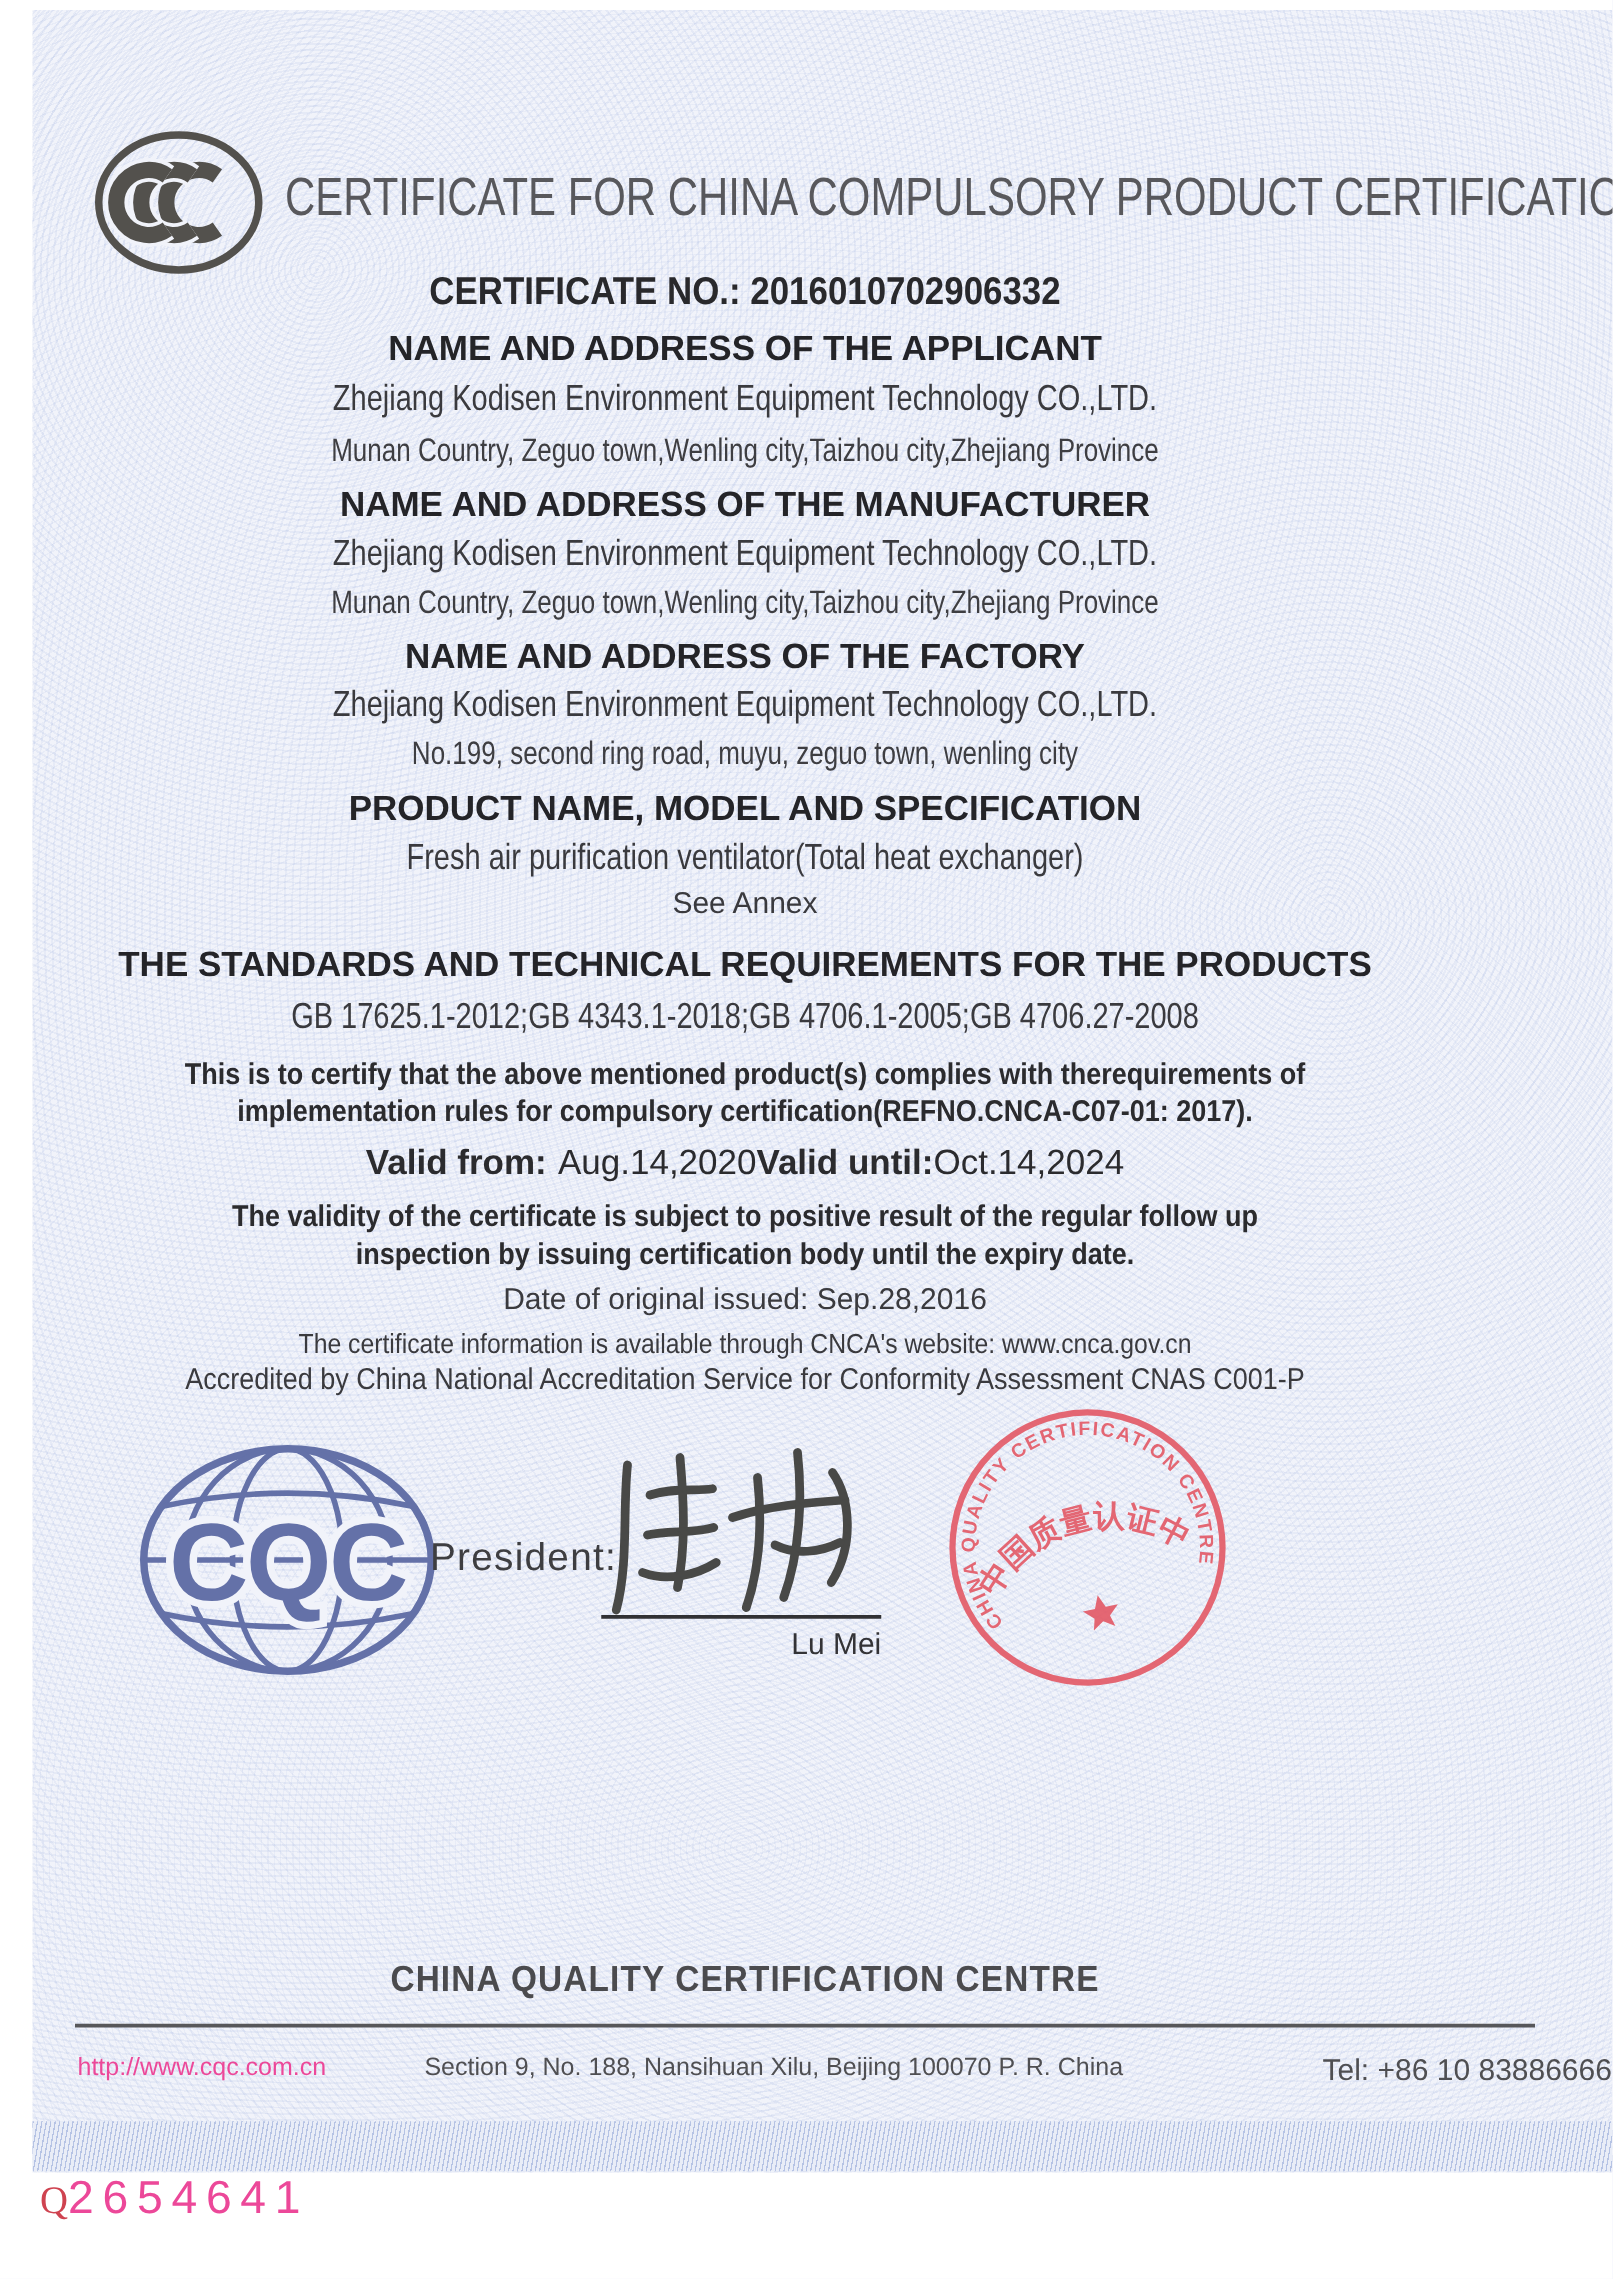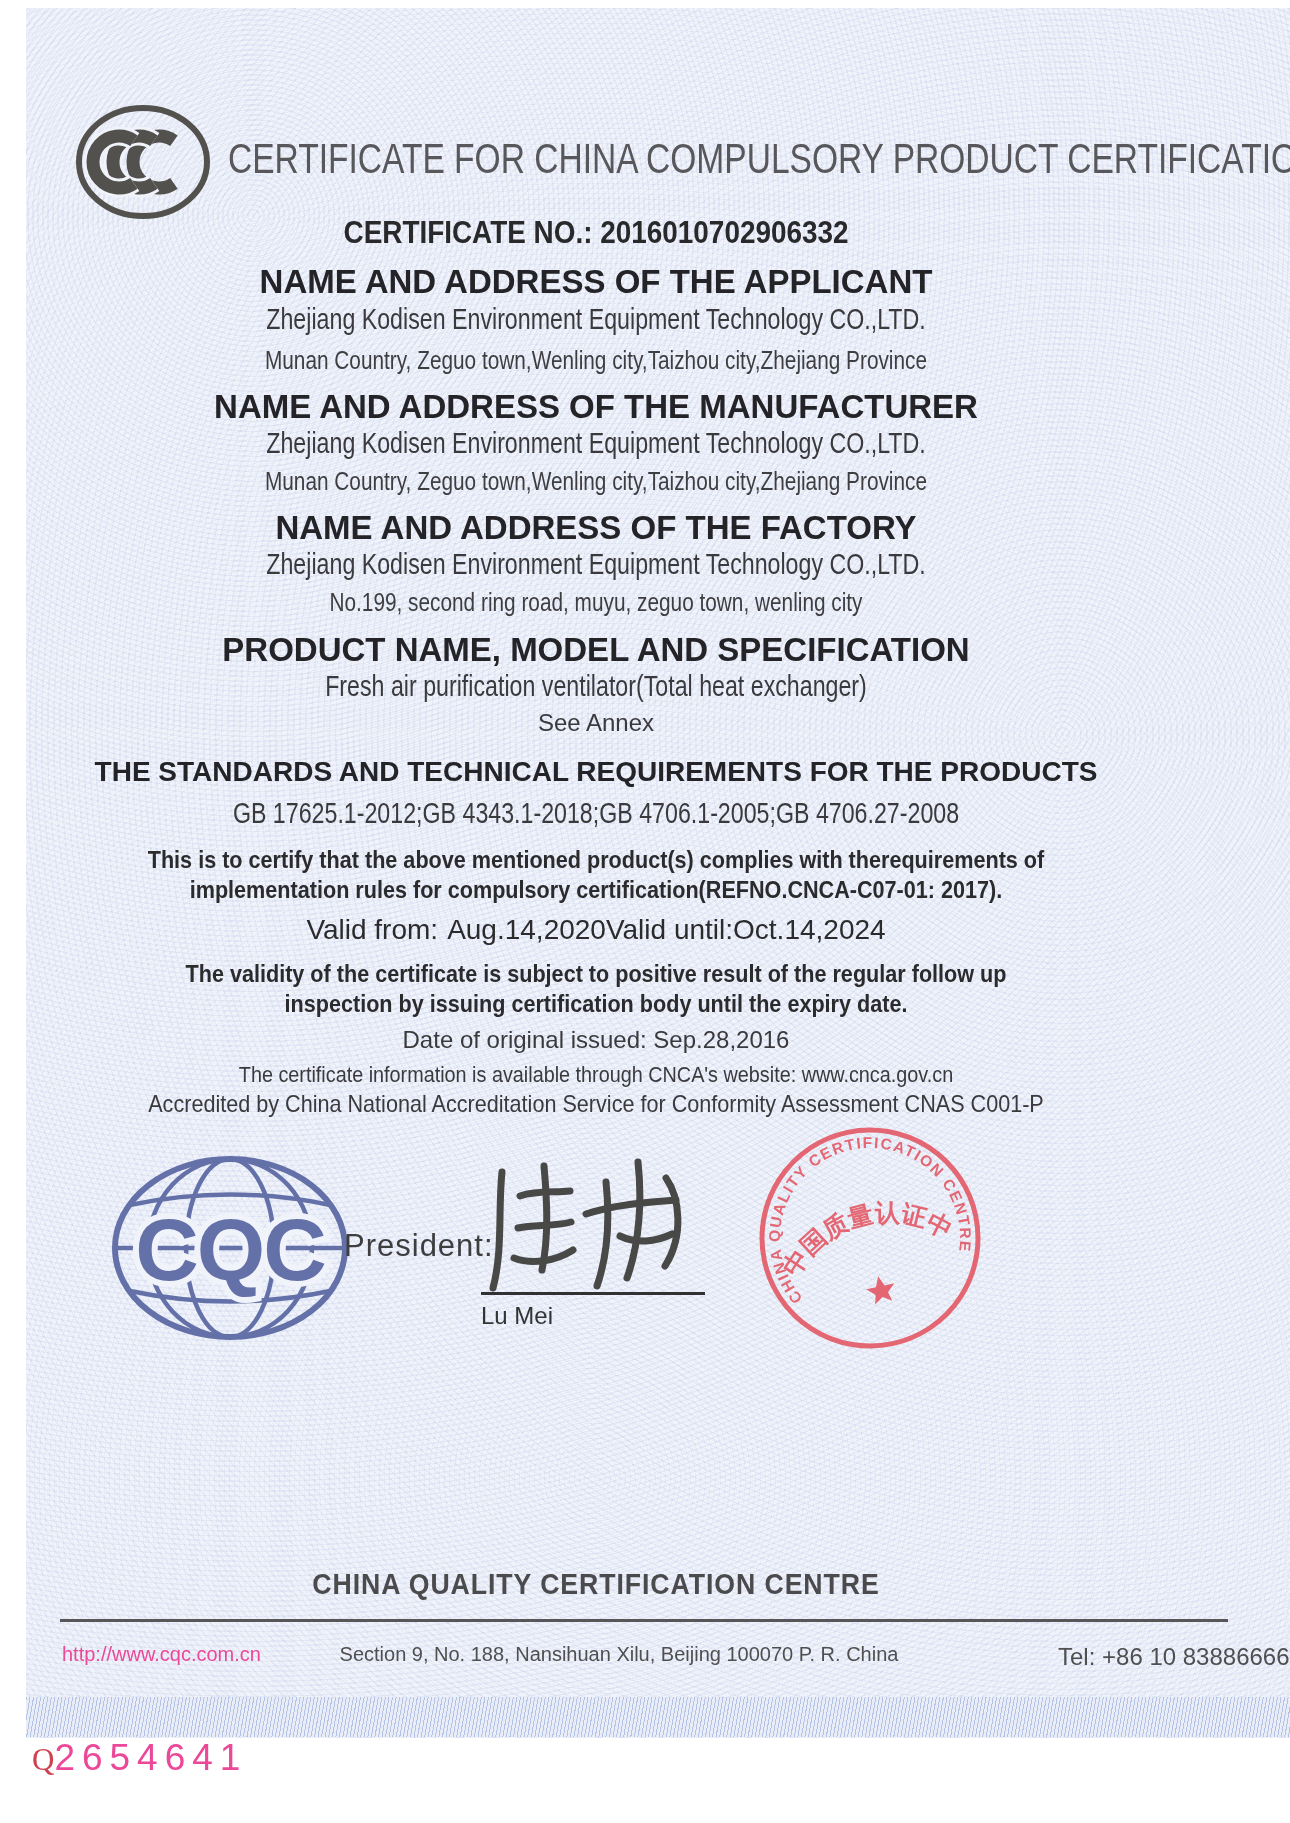--- a/index.html
+++ b/index.html
@@ -21,35 +21,35 @@
   }
 
   .abs { position:absolute; }
   .col { position:absolute; left:26px; width:1140px; text-align:center; white-space:nowrap; }
   .cond  { transform:scaleX(.80); transform-origin:center; }
   .cond9 { transform:scaleX(.90); transform-origin:center; }
 
   .main-title { position:absolute; left:228px; top:134px; font-size:43px; color:#58585c;
                 white-space:nowrap; transform:scaleX(.78); transform-origin:left center; }
   .cert-no { top:215px; font-size:31px; font-weight:bold; color:#29292c; }
-  .sec-h   { font-size:33px; font-weight:bold; color:#242428; }
+  .sec-h   { font-size:28px; font-weight:bold; color:#242428; }
   .line-lg { font-size:29px; color:#3a3a3e; }
   .line-md { font-size:26px; color:#3e3e42; }
   .para-b  { font-size:24px; font-weight:bold; color:#2b2b2e; }
   .line-sm { font-size:24px; color:#3a3a3e; }
   .line-xs { font-size:22px; color:#3a3a3e; }
 
   .valid-line { top:914px; font-size:28px; color:#2b2b2e; }
-  .valid-line .lbl { font-weight:normal; }
+  .valid-line .lbl { font-weight:bold; }
   .valid-line .gap { margin-left:9px;margin-top:12px; }
 
   .president-label { position:absolute; left:344px; top:1228px; font-size:31px;
                      color:#3e3e41; letter-spacing:1px; }
   .sig-line { position:absolute; left:481px; top:1292px; width:224px; height:3px; background:#313134; }
-  .president-name { position:absolute; left:481px; top:1302px; width:224px; text-align:left;
+  .president-name { position:absolute; left:481px; top:1302px; width:224px; text-align:right;
                     font-size:24px; color:#333336; }
 
   .footer-centre { top:1568px; font-size:29px; font-weight:bold; color:#4b4b4e;
                    letter-spacing:1px; transform:scaleX(.92); transform-origin:center; }
   .footer-rule { position:absolute; left:60px; top:1619px; width:1168px; height:3px; background:#57575a; }
   .footer-web  { position:absolute; left:62px;  top:1643px; font-size:20px; color:#ec4899; }
   .footer-addr { position:absolute; left:26px;  top:1643px; width:1140px; text-align:center;
                  font-size:20px; color:#4f4f52;padding-left:46px; }
   .footer-tel  { position:absolute; left:1058px; top:1643px; font-size:24px; color:#4f4f52; }
 

